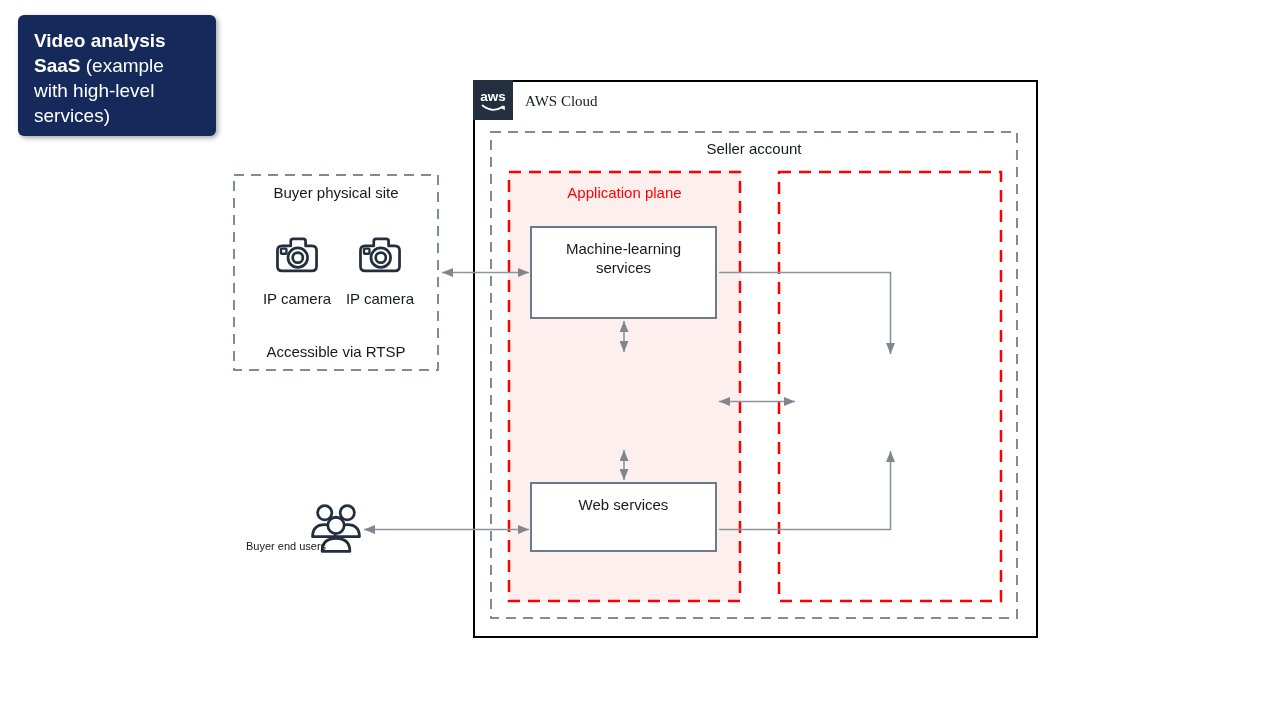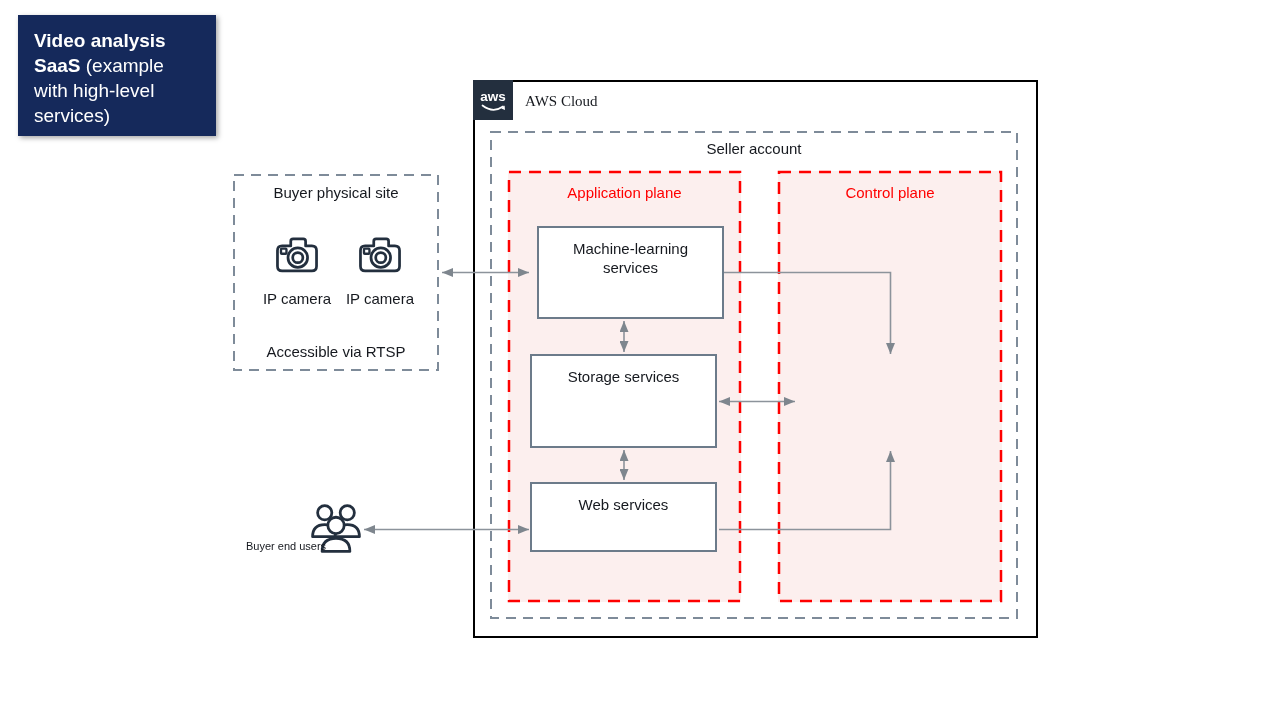--- a/index.html
+++ b/index.html
@@ -19,20 +19,21 @@
     left: 18px; top: 15px;
     width: 198px; height: 121px;
     box-sizing: border-box;
     background: #15295b;
     color: #ffffff;
     padding: 13px 16px;
     font-size: 19px;
     line-height: 25px;
     box-shadow: 2px 2px 5px rgba(0,0,0,0.35);
     z-index: 3;
+    border-radius: 6px;
   }
   #title-card .t-bold { font-weight: bold; }
 
   
   .group-label {
     position: absolute;
     left: 0; right: 0;
     text-align: center;
     font-size: 15px;
     color: #16191f;
@@ -61,21 +62,21 @@
   .node {
     position: absolute;
     box-sizing: border-box;
     background: #ffffff;
     border: 2px solid #6c7b8a;
     font-size: 15px;
     line-height: 19px;
     text-align: center;
     z-index: 2;
   }
-  #node-ml      { left: 530px; top: 226px; width: 187px; height: 93px; padding: 11px 20px 0; margin-left: 7px; }
+  #node-ml      { left: 530px; top: 226px; width: 187px; height: 93px; padding: 11px 20px 0; }
   #node-storage { left: 530px; top: 354px; width: 187px; height: 94px; padding: 11px 8px 0; }
   #node-web     { left: 530px; top: 482px; width: 187px; height: 70px; padding: 11px 20px 0; }
   #node-billing { left: 797px; top: 356px; width: 188px; height: 93px; padding: 11px 4px 0; }
 
   
   #buyer-site-label { top: 10px; }
   .camera-icon { position: absolute; top: 59px; width: 50px; height: 43px; }
   #camera-1 { left: 39px; }
   #camera-2 { left: 122px; }
   .ip-label {
@@ -146,23 +147,20 @@
   </div>
 
   <div id="seller-account" class="abs">
     <div class="group-label" style="top:9px;">Seller account</div>
   </div>
 
   <div id="app-plane" class="abs">
     <div class="group-label plane-label">Application plane</div>
   </div>
 
-  <div id="ctrl-plane" class="abs">
-    <div class="group-label plane-label">Control plane</div>
-  </div>
 
   <svg id="connectors" class="abs" viewBox="0 0 1280 720">
     <defs>
       <marker id="ah" markerUnits="userSpaceOnUse" markerWidth="11" markerHeight="9" viewBox="0 0 11 9" refX="11" refY="4.5" orient="auto-start-reverse">
         <path d="M0 0 L11 4.5 L0 9 Z" fill="#7e868e"></path>
       </marker>
     </defs>
 
     <rect x="234" y="175" width="204" height="195" fill="none" stroke="#7e8b99" stroke-width="2" stroke-dasharray="10 7"></rect>
     <rect x="491" y="132" width="526" height="486" fill="none" stroke="#7e8b99" stroke-width="2" stroke-dasharray="10 7"></rect>
@@ -172,21 +170,20 @@
     <line x1="442" y1="272.5" x2="529" y2="272.5" stroke="#8c939b" stroke-width="1.6" marker-start="url(#ah)" marker-end="url(#ah)"></line>
     <line x1="624" y1="321" x2="624" y2="352" stroke="#8c939b" stroke-width="1.6" marker-start="url(#ah)" marker-end="url(#ah)"></line>
     <line x1="624" y1="450" x2="624" y2="480" stroke="#8c939b" stroke-width="1.6" marker-start="url(#ah)" marker-end="url(#ah)"></line>
     <line x1="719" y1="401.5" x2="795" y2="401.5" stroke="#8c939b" stroke-width="1.6" marker-start="url(#ah)" marker-end="url(#ah)"></line>
     <path d="M719 272.5 H890.5 V354" fill="none" stroke="#8c939b" stroke-width="1.6" marker-end="url(#ah)"></path>
     <path d="M719 529.5 H890.5 V451" fill="none" stroke="#8c939b" stroke-width="1.6" marker-end="url(#ah)"></path>
     <line x1="364" y1="529.5" x2="529" y2="529.5" stroke="#8c939b" stroke-width="1.6" marker-start="url(#ah)" marker-end="url(#ah)"></line>
   </svg>
 
   <div id="node-ml" class="node">Machine-learning services</div>
-  <div id="node-storage" class="node">Storage services</div>
   <div id="node-web" class="node">Web services</div>
 
   <svg id="end-users-icon" class="abs" viewBox="0 0 60 62">
     <path d="M3 41 Q3 27 17 27 Q31 27 31 41 Z" fill="#ffffff" stroke="#232f3e" stroke-width="3.2" stroke-linejoin="round"></path>
     <path d="M29 41 Q29 27 43 27 Q57 27 57 41 Z" fill="#ffffff" stroke="#232f3e" stroke-width="3.2" stroke-linejoin="round"></path>
     <circle cx="17" cy="13.5" r="8.2" fill="#ffffff" stroke="#232f3e" stroke-width="3.2"></circle>
     <circle cx="43" cy="13.5" r="8.2" fill="#ffffff" stroke="#232f3e" stroke-width="3.2"></circle>
     <circle cx="30" cy="28" r="9.4" fill="#ffffff" stroke="#232f3e" stroke-width="3.2"></circle>
     <path d="M14 58 Q14 43 30 43 Q46 43 46 58 Z" fill="#ffffff" stroke="#232f3e" stroke-width="3.2" stroke-linejoin="round"></path>
   </svg>

